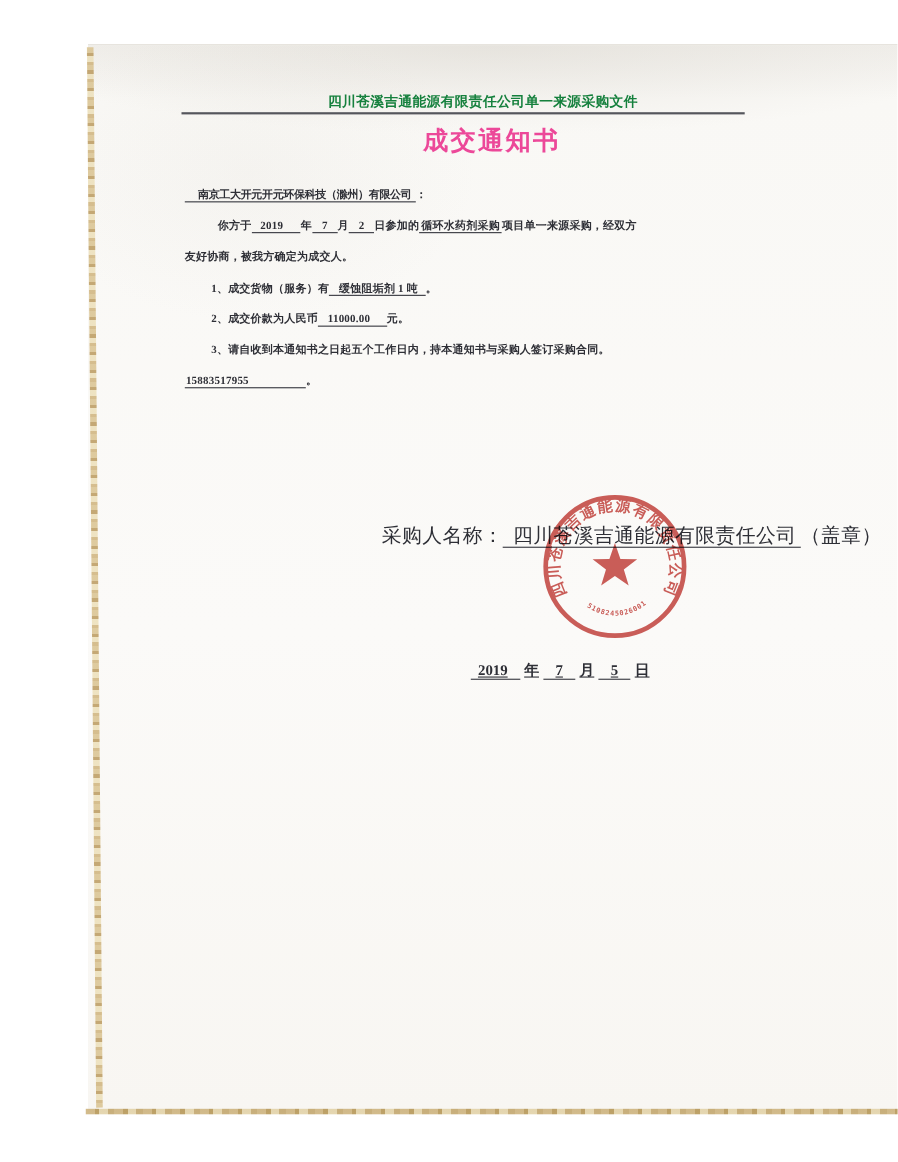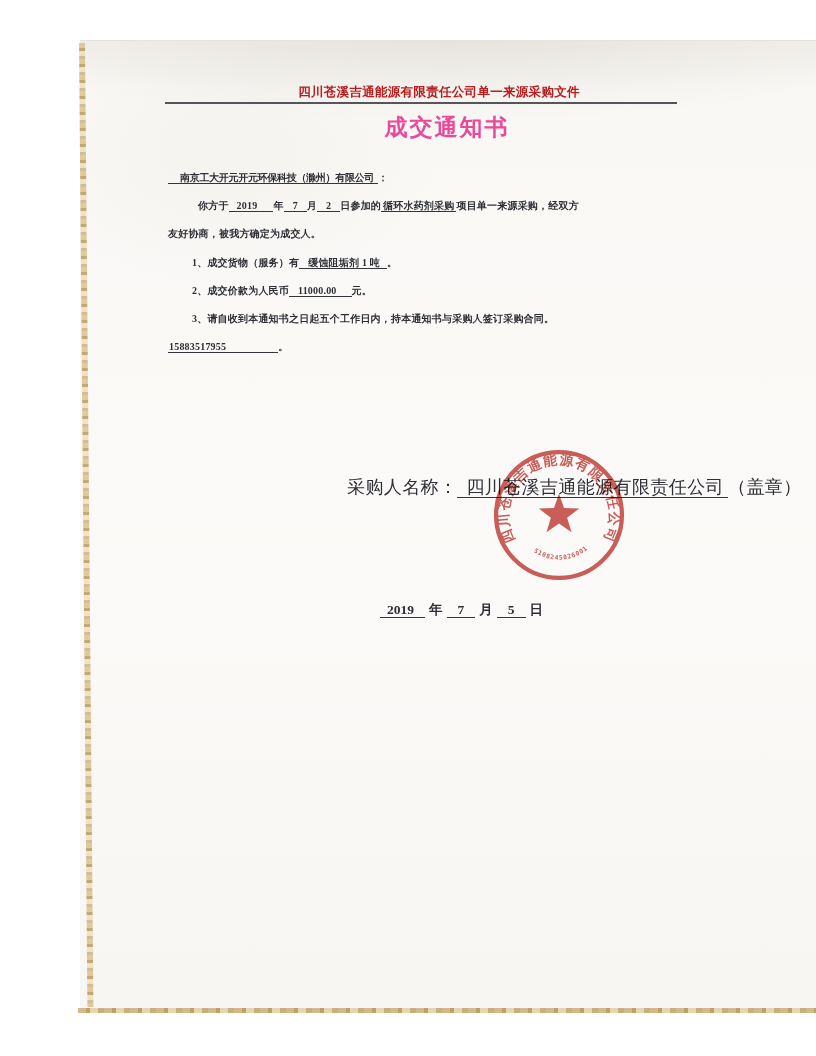--- a/index.html
+++ b/index.html
@@ -21,21 +21,21 @@
     background:repeating-linear-gradient(180deg,#d9c28f 0 5px,#bb9a5e 5px 8px,#ecdfb9 8px 13px,#cfb37c 13px 16px);
     transform:rotate(-0.5deg); transform-origin:0 0; opacity:.85;
   }
   .edge-bottom {
     position:absolute; left:-2px; bottom:-2px; width:740px; height:5px;
     background:repeating-linear-gradient(90deg,#cdb37e 0 8px,#b69757 8px 12px,#e2d2a8 12px 20px,#c3a76e 20px 26px);
     opacity:.9;
   }
   .hdr {
     position:absolute; left:165px; top:84px; width:512px; padding-left:18px;
-    text-align:center; font-size:12.5px; font-weight:600; letter-spacing:0.3px; color:#b91c1c;
+    text-align:center; font-size:12.5px; font-weight:600; letter-spacing:0.3px; color:#15803d;
     white-space:nowrap;
   }
   .hdr-rule { position:absolute; left:165px; top:102px; width:512px; height:2px; background:#55565c; }
   .title {
     position:absolute; left:167px; top:112px; width:560px; text-align:center;
     font-family:"Liberation Sans","DejaVu Sans",sans-serif;
     font-size:23px; font-weight:bold; letter-spacing:2px; color:#ec4899; white-space:nowrap;
   }
   .body-text {
     position:absolute; left:168px; top:164px; width:520px;
@@ -53,22 +53,22 @@
   .u-price { padding:0 15px 0 9px; }
   .u-contact { padding:0 38px 0 6px; }
   .u-phone { padding:0 52px 0 1px; }
   .addr-ln { letter-spacing:-0.3px; }
   .purchaser {
     position:absolute; left:347px; top:475px; font-size:18px; font-weight:400;
     white-space:nowrap; letter-spacing:0.4px;
   }
   .u-pname { padding:0 4px 0 9px; }
   .date-line {
-    position:absolute; left:380px; top:601px; width:262px; 
-    font-size:13.5px; font-weight:600; white-space:nowrap;
+    position:absolute; left:380px; top:601px; width:262px; text-align:center;
+    font-size:13.5px; font-weight:600; white-space:nowrap;text-decoration:underline;
   }
   .date-line .lbl { margin:0 4px; }
   .u-dyear { padding:0 11px 0 7px; }
   .u-dnum { padding:0 11px; }
   .stamp {
     position:absolute; left:490px; top:446px; width:138px; height:138px;
     opacity:0.86; mix-blend-mode:multiply;
   }
   .stamp svg { width:100%; height:100%; }
 </style>

